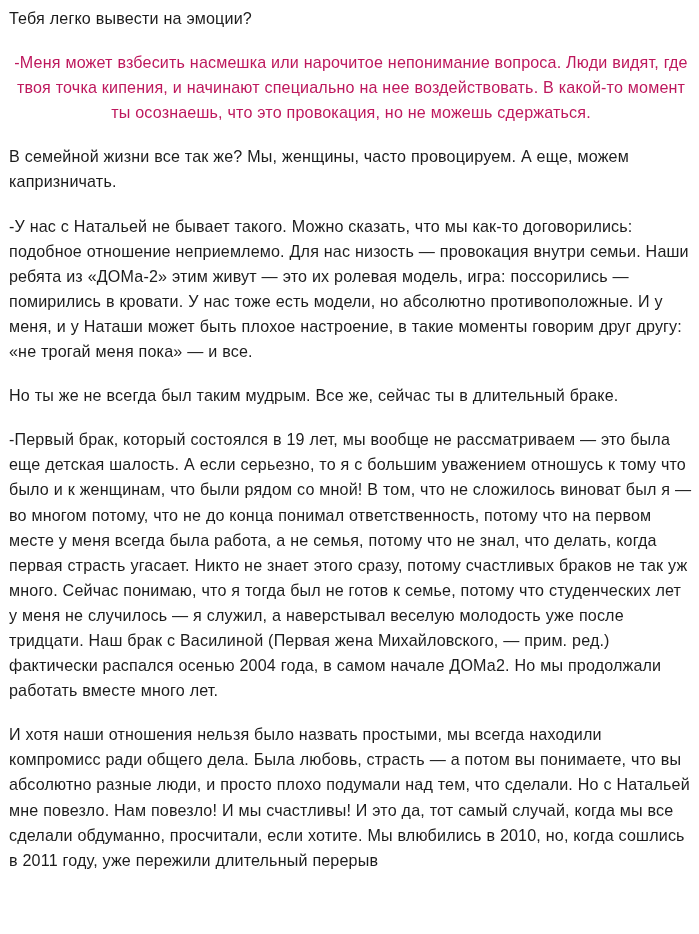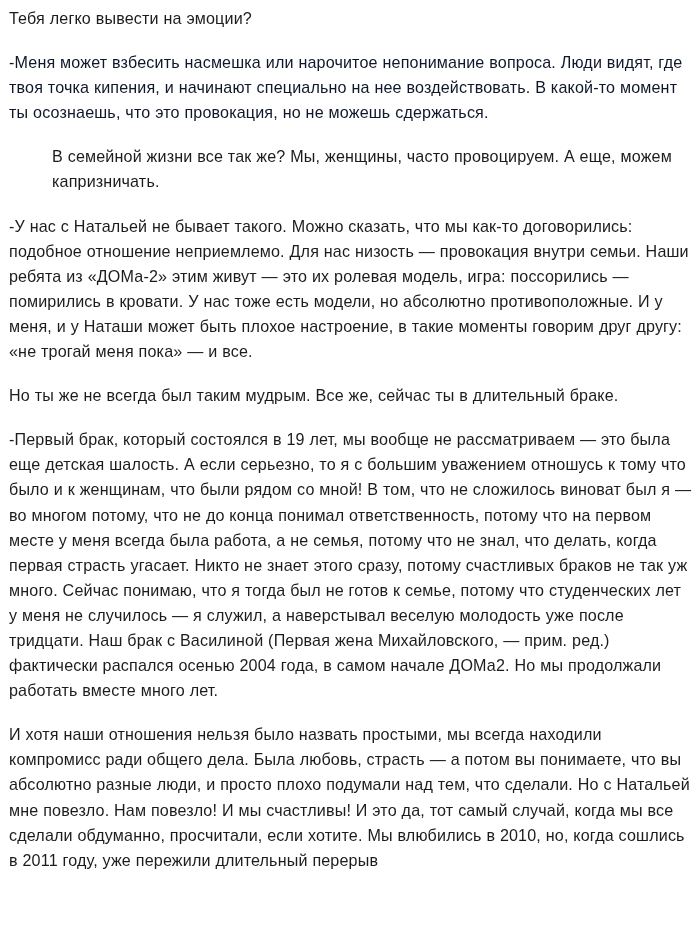--- a/index.html
+++ b/index.html
@@ -38,23 +38,23 @@
     margin-bottom: 16px;
   }
 </style>
 </head>
 <body style="background: rgb(255, 255, 255);">
 
 <div class="article" style="background: rgb(255, 255, 255);">
 
   <p class="para question" style="color: rgb(28, 28, 28);">Тебя легко вывести на эмоции?</p>
 
-  <p class="para" style="color: #0f172a;">-Меня может взбесить насмешка или нарочитое непонимание вопроса. Люди видят, где твоя точка кипения, и начинают специально на нее воздействовать. В какой-то момент ты осознаешь, что это провокация, но не можешь сдержаться.</p>
+  <p class="para" style="color: #be185d; text-align: center;">-Меня может взбесить насмешка или нарочитое непонимание вопроса. Люди видят, где твоя точка кипения, и начинают специально на нее воздействовать. В какой-то момент ты осознаешь, что это провокация, но не можешь сдержаться.</p>
 
-  <p class="para question" style="color: rgb(28, 28, 28); margin-left: 43px;">В семейной жизни все так же? Мы, женщины, часто провоцируем. А еще, можем капризничать.</p>
+  <p class="para question" style="color: rgb(28, 28, 28);">В семейной жизни все так же? Мы, женщины, часто провоцируем. А еще, можем капризничать.</p>
 
   <p class="para" style="color: rgb(28, 28, 28);">-У нас с Натальей не бывает такого. Можно сказать, что мы как-то договорились: подобное отношение неприемлемо. Для нас низость — провокация внутри семьи. Наши ребята из «ДОМа-2» этим живут — это их ролевая модель, игра: поссорились — помирились в кровати. У нас тоже есть модели, но абсолютно противоположные. И у меня, и у Наташи может быть плохое настроение, в такие моменты говорим друг другу: «не трогай меня пока» — и все.</p>
 
   <p class="para question" style="color: rgb(28, 28, 28);">Но ты же не всегда был таким мудрым. Все же, сейчас ты в длительный браке.</p>
 
   <p class="para" style="color: rgb(28, 28, 28);">-Первый брак, который состоялся в 19 лет, мы вообще не рассматриваем — это была еще детская шалость. А если серьезно, то я с большим уважением отношусь к тому что было и к женщинам, что были рядом со мной! В том, что не сложилось виноват был я — во многом потому, что не до конца понимал ответственность, потому что на первом месте у меня всегда была работа, а не семья, потому что не знал, что делать, когда первая страсть угасает. Никто не знает этого сразу, потому счастливых браков не так уж много. Сейчас понимаю, что я тогда был не готов к семье, потому что студенческих лет у меня не случилось — я служил, а наверстывал веселую молодость уже после тридцати. Наш брак с Василиной (Первая жена Михайловского, — прим. ред.) фактически распался осенью 2004 года, в самом начале ДОМа2. Но мы продолжали работать вместе много лет.</p>
 
   <p class="para last" style="color: rgb(28, 28, 28);">И хотя наши отношения нельзя было назвать простыми, мы всегда находили компромисс ради общего дела. Была любовь, страсть — а потом вы понимаете, что вы абсолютно разные люди, и просто плохо подумали над тем, что сделали. Но с Натальей мне повезло. Нам повезло! И мы счастливы! И это да, тот самый случай, когда мы все сделали обдуманно, просчитали, если хотите. Мы влюбились в 2010, но, когда сошлись в 2011 году, уже пережили длительный перерыв</p>
 
 </div>

